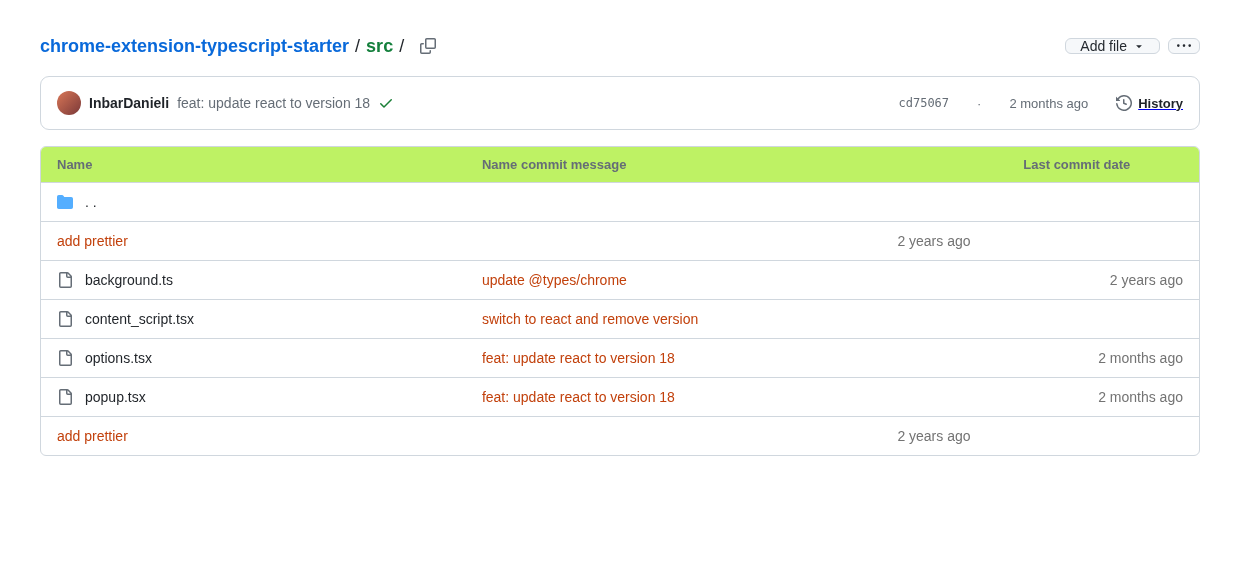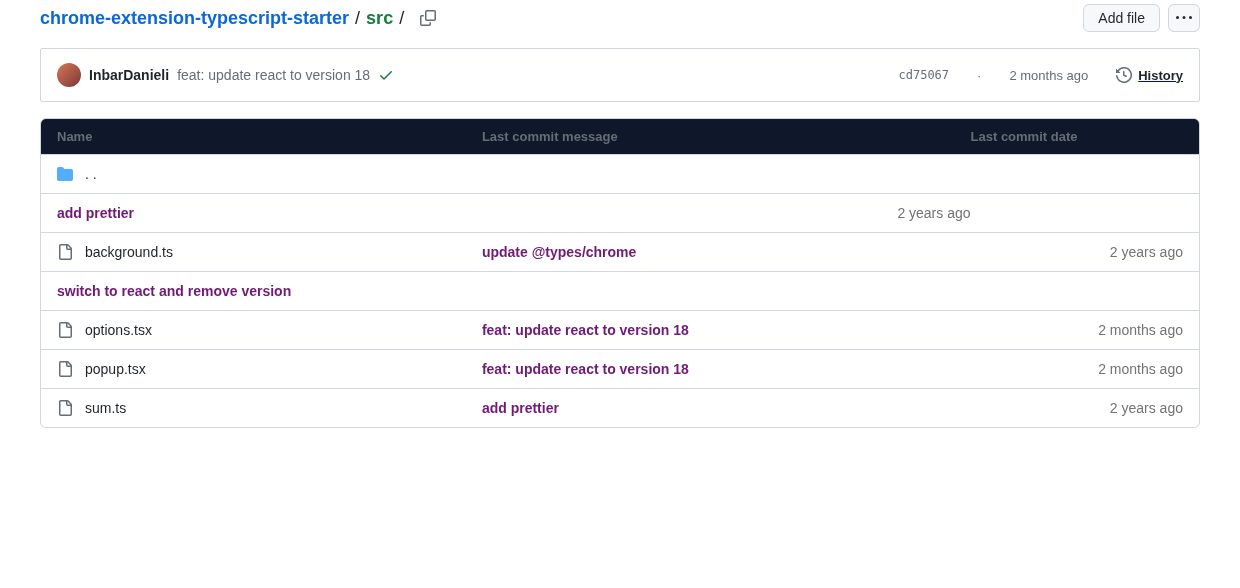--- a/index.html
+++ b/index.html
@@ -3,21 +3,21 @@
   <meta charset="utf-8">
   <style>
     * { margin: 0; padding: 0; box-sizing: border-box; }
     body {
       font-family: -apple-system, BlinkMacSystemFont, "Segoe UI", Helvetica, Arial, sans-serif;
       background: #ffffff;
       color: #1f2328;
       font-size: 14px;
     }
     .container {
-      padding: 4px 40px 20px 40px;
+      padding: 32px 40px 20px 40px;
     }
     .header-row {
       display: flex;
       align-items: center;
       justify-content: space-between;
       margin-bottom: 16px;
     }
     .breadcrumb {
       display: flex;
       align-items: center;
@@ -57,31 +57,30 @@
       align-items: center;
       gap: 6px;
       padding: 5px 14px;
       font-size: 14px;
       font-weight: 500;
       border: 1px solid #d0d7de;
       border-radius: 6px;
       background: #f6f8fa;
       color: #24292f;
       cursor: pointer;
-      height: 28px;
-      flex-direction: column;
+      height: 16px;
     }
     .btn-icon {
       width: 32px;
       justify-content: center;
       padding: 5px 8px;
     }
     .commit-bar {
       border: 1px solid #d0d7de;
-      border-radius: 2px;
+      border-radius: 9px;
       padding: 14px 16px;
       display: flex;
       align-items: center;
       justify-content: space-between;
       margin-bottom: 16px;
     }
     .commit-left {
       display: flex;
       align-items: center;
       gap: 8px;
@@ -125,46 +124,45 @@
     }
     .file-table {
       border: 1px solid #d0d7de;
       border-radius: 6px;
       overflow: hidden;
     }
     .table-header {
       display: grid;
       grid-template-columns: 1fr 1.15fr 0.5fr;
       padding: 10px 16px;
-      background: #0f172a;
+      background: #bef264;
       border-bottom: 1px solid #d0d7de;
       font-size: 13px;
       color: #656d76;
       font-weight: 600;
     }
-    .col-date { text-align: left; }
+    .col-date { text-align: center; }
     .file-row {
       display: grid;
       grid-template-columns: 1fr 1.15fr 0.5fr;
       padding: 11px 16px;
       border-bottom: 1px solid #d0d7de;
       align-items: center;
     }
     .file-row:last-child { border-bottom: none; }
     .file-name-cell {
       display: flex;
       align-items: center;
       gap: 12px;
     }
     .file-name {
       color: #1f2328;
     }
     .file-msg {
-      color: #701a75;
-      font-weight: bold;
+      color: #c2410c;
     }
     .file-date {
       text-align: right;
       color: #737373;
     }
     .icon-folder { color: #54aeff; }
     .icon-file { color: #656d76; }
     svg { display: block; }
   </style>
 </head>
@@ -220,21 +218,21 @@
           <path d="m.427 1.927 1.215 1.215a8.002 8.002 0 1 1-1.6 5.685.75.75 0 1 1 1.493-.154 6.5 6.5 0 1 0 1.18-4.458l1.358 1.358A.25.25 0 0 1 3.896 6H.25A.25.25 0 0 1 0 5.75V2.104a.25.25 0 0 1 .427-.177ZM7.75 4a.75.75 0 0 1 .75.75v2.992l2.028.812a.75.75 0 0 1-.557 1.392l-2.5-1A.751.751 0 0 1 7 8.25v-3.5A.75.75 0 0 1 7.75 4Z"></path>
         </svg>
         <span>History</span>
       </a>
     </div>
   </div>
 
   <div class="file-table">
     <div class="table-header">
       <div>Name</div>
-      <div>Last commit message</div>
+      <div>Name commit message</div>
       <div class="col-date">Last commit date</div>
     </div>
     <div id="file-rows">
         <div class="file-row">
           <div class="file-name-cell">
             <span>
               <svg class="icon-folder" width="16" height="16" viewBox="0 0 16 16" fill="currentColor">
                 <path d="M1.75 1A1.75 1.75 0 0 0 0 2.75v10.5C0 14.216.784 15 1.75 15h12.5A1.75 1.75 0 0 0 16 13.25v-8.5A1.75 1.75 0 0 0 14.25 3H7.5a.25.25 0 0 1-.2-.1l-.9-1.2C6.07 1.26 5.55 1 5 1H1.75Z"></path>
               </svg>
             </span>
@@ -253,54 +251,54 @@
               <svg class="icon-file" width="16" height="16" viewBox="0 0 16 16" fill="currentColor">
                 <path d="M2 1.75C2 .784 2.784 0 3.75 0h6.586c.464 0 .909.184 1.237.513l2.914 2.914c.329.328.513.773.513 1.237v9.586A1.75 1.75 0 0 1 13.25 16h-9.5A1.75 1.75 0 0 1 2 14.25Zm1.75-.25a.25.25 0 0 0-.25.25v12.5c0 .138.112.25.25.25h9.5a.25.25 0 0 0 .25-.25V6h-2.75A1.75 1.75 0 0 1 9 4.25V1.5Zm6.75.062V4.25c0 .138.112.25.25.25h2.688l-.011-.013-2.914-2.914-.013-.011Z"></path>
               </svg>
             </span>
             <span class="file-name">background.ts</span>
           </div>
           <div class="file-msg">update @types/chrome</div>
           <div class="file-date">2 years ago</div>
         </div>
         <div class="file-row">
-          <div class="file-msg">switch to react and remove version</div>
-        </div>
-        <div class="file-row">
           <div class="file-name-cell">
             <span>
               <svg class="icon-file" width="16" height="16" viewBox="0 0 16 16" fill="currentColor">
                 <path d="M2 1.75C2 .784 2.784 0 3.75 0h6.586c.464 0 .909.184 1.237.513l2.914 2.914c.329.328.513.773.513 1.237v9.586A1.75 1.75 0 0 1 13.25 16h-9.5A1.75 1.75 0 0 1 2 14.25Zm1.75-.25a.25.25 0 0 0-.25.25v12.5c0 .138.112.25.25.25h9.5a.25.25 0 0 0 .25-.25V6h-2.75A1.75 1.75 0 0 1 9 4.25V1.5Zm6.75.062V4.25c0 .138.112.25.25.25h2.688l-.011-.013-2.914-2.914-.013-.011Z"></path>
               </svg>
             </span>
+            <span class="file-name">content_script.tsx</span>
+          </div>
+          <div class="file-msg">switch to react and remove version</div>
+        </div>
+        <div class="file-row">
+          <div class="file-name-cell">
+            <span>
+              <svg class="icon-file" width="16" height="16" viewBox="0 0 16 16" fill="currentColor">
+                <path d="M2 1.75C2 .784 2.784 0 3.75 0h6.586c.464 0 .909.184 1.237.513l2.914 2.914c.329.328.513.773.513 1.237v9.586A1.75 1.75 0 0 1 13.25 16h-9.5A1.75 1.75 0 0 1 2 14.25Zm1.75-.25a.25.25 0 0 0-.25.25v12.5c0 .138.112.25.25.25h9.5a.25.25 0 0 0 .25-.25V6h-2.75A1.75 1.75 0 0 1 9 4.25V1.5Zm6.75.062V4.25c0 .138.112.25.25.25h2.688l-.011-.013-2.914-2.914-.013-.011Z"></path>
+              </svg>
+            </span>
             <span class="file-name">options.tsx</span>
           </div>
           <div class="file-msg">feat: update react to version 18</div>
           <div class="file-date">2 months ago</div>
         </div>
         <div class="file-row">
           <div class="file-name-cell">
             <span>
               <svg class="icon-file" width="16" height="16" viewBox="0 0 16 16" fill="currentColor">
                 <path d="M2 1.75C2 .784 2.784 0 3.75 0h6.586c.464 0 .909.184 1.237.513l2.914 2.914c.329.328.513.773.513 1.237v9.586A1.75 1.75 0 0 1 13.25 16h-9.5A1.75 1.75 0 0 1 2 14.25Zm1.75-.25a.25.25 0 0 0-.25.25v12.5c0 .138.112.25.25.25h9.5a.25.25 0 0 0 .25-.25V6h-2.75A1.75 1.75 0 0 1 9 4.25V1.5Zm6.75.062V4.25c0 .138.112.25.25.25h2.688l-.011-.013-2.914-2.914-.013-.011Z"></path>
               </svg>
             </span>
             <span class="file-name">popup.tsx</span>
           </div>
           <div class="file-msg">feat: update react to version 18</div>
           <div class="file-date">2 months ago</div>
         </div>
         <div class="file-row">
-          <div class="file-name-cell">
-            <span>
-              <svg class="icon-file" width="16" height="16" viewBox="0 0 16 16" fill="currentColor">
-                <path d="M2 1.75C2 .784 2.784 0 3.75 0h6.586c.464 0 .909.184 1.237.513l2.914 2.914c.329.328.513.773.513 1.237v9.586A1.75 1.75 0 0 1 13.25 16h-9.5A1.75 1.75 0 0 1 2 14.25Zm1.75-.25a.25.25 0 0 0-.25.25v12.5c0 .138.112.25.25.25h9.5a.25.25 0 0 0 .25-.25V6h-2.75A1.75 1.75 0 0 1 9 4.25V1.5Zm6.75.062V4.25c0 .138.112.25.25.25h2.688l-.011-.013-2.914-2.914-.013-.011Z"></path>
-              </svg>
-            </span>
-            <span class="file-name">sum.ts</span>
-          </div>
           <div class="file-msg">add prettier</div>
           <div class="file-date">2 years ago</div>
         </div>
       </div>
   </div>
 
 </div>
 
 </body></html>

